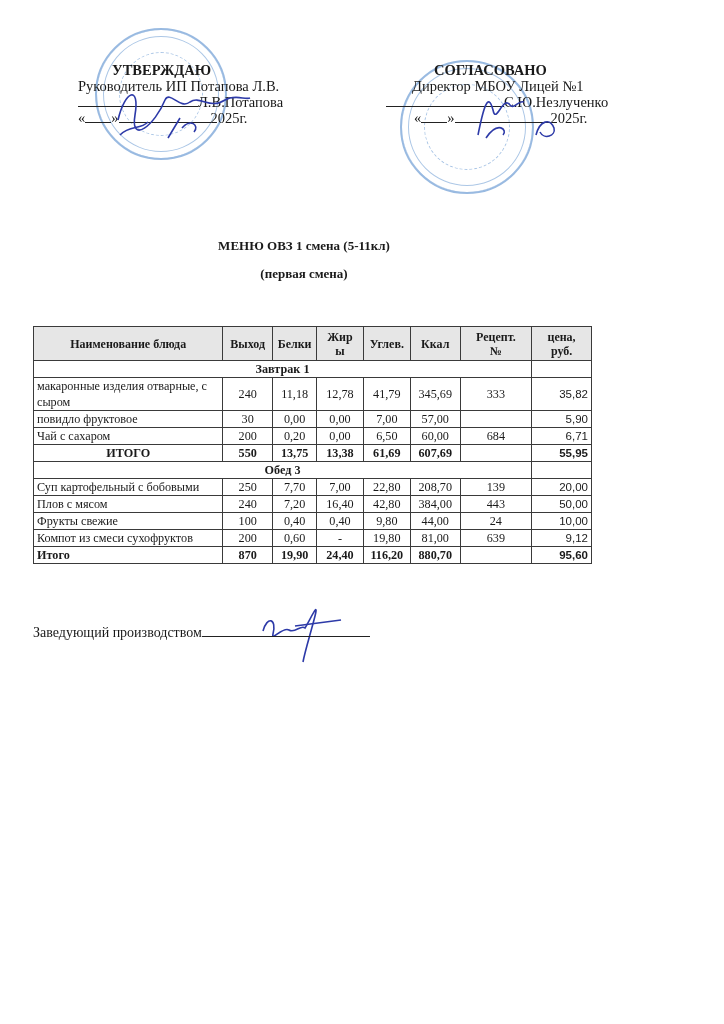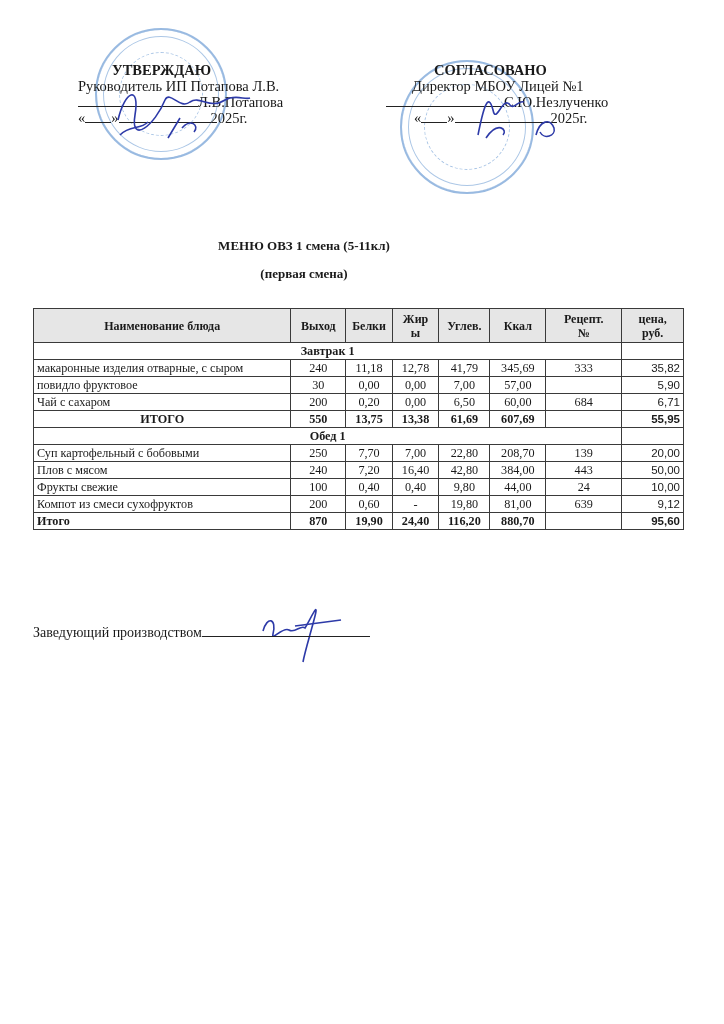--- a/index.html
+++ b/index.html
@@ -19,21 +19,21 @@
   .approve-block.left .approve-title { padding-left: 34px; }
   .approve-block.right .approve-title { padding-left: 22px; }
   .line { display: block; white-space: nowrap; }
   .blank { display: inline-block; border-bottom: 1px solid #222; height: 12px; vertical-align: baseline; }
 
   .sig { position: absolute; stroke: #2d3aa8; fill: none; stroke-width: 1.6; }
 
   .titles { position: absolute; left: 0; width: 608px; top: 232px; text-align: center; font-weight: bold; font-size: 13px; }
   .titles div { height: 28px; line-height: 28px; }
 
-  table.menu { position: absolute; left: 33px; top: 308px; width: 651px; border-collapse: collapse;
+  table.menu { position: absolute; left: 33px; top: 326px; width: 559px; border-collapse: collapse;
                font-size: 12.2px; font-family: "Liberation Serif", serif; }
   table.menu td, table.menu th { border: 1px solid #3a3a3a; padding: 0 3px; height: 16px; line-height: 16px; }
   table.menu th { background: #e6e6e6; font-weight: bold; height: 33px; line-height: 14px; font-size: 12px; }
   td.c { text-align: center; }
   td.r { text-align: right; }
   tr.total td { font-weight: bold; }
   tr.section td.sec { text-align: center; font-weight: bold; border-right: none; }
   td.price { font-family: "Liberation Sans", sans-serif; font-size: 11.5px; text-align: right; }
   td.num { font-family: "Liberation Serif", serif; }
 
@@ -154,21 +154,21 @@
         <td style="text-align: center;">ИТОГО</td>
         <td class="c num">550</td>
         <td class="c num">13,75</td>
         <td class="c num">13,38</td>
         <td class="c num">61,69</td>
         <td class="c num">607,69</td>
         <td class="c num"></td>
         <td class="r price">55,95</td>
       </tr>
       <tr class="section">
-        <td colspan="7" class="sec">Обед 1</td>
+        <td colspan="7" class="sec">Обед 3</td>
         <td></td>
       </tr>
       <tr>
         <td>Суп картофельный с бобовыми</td>
         <td class="c num">250</td>
         <td class="c num">7,70</td>
         <td class="c num">7,00</td>
         <td class="c num">22,80</td>
         <td class="c num">208,70</td>
         <td class="c num">139</td>

